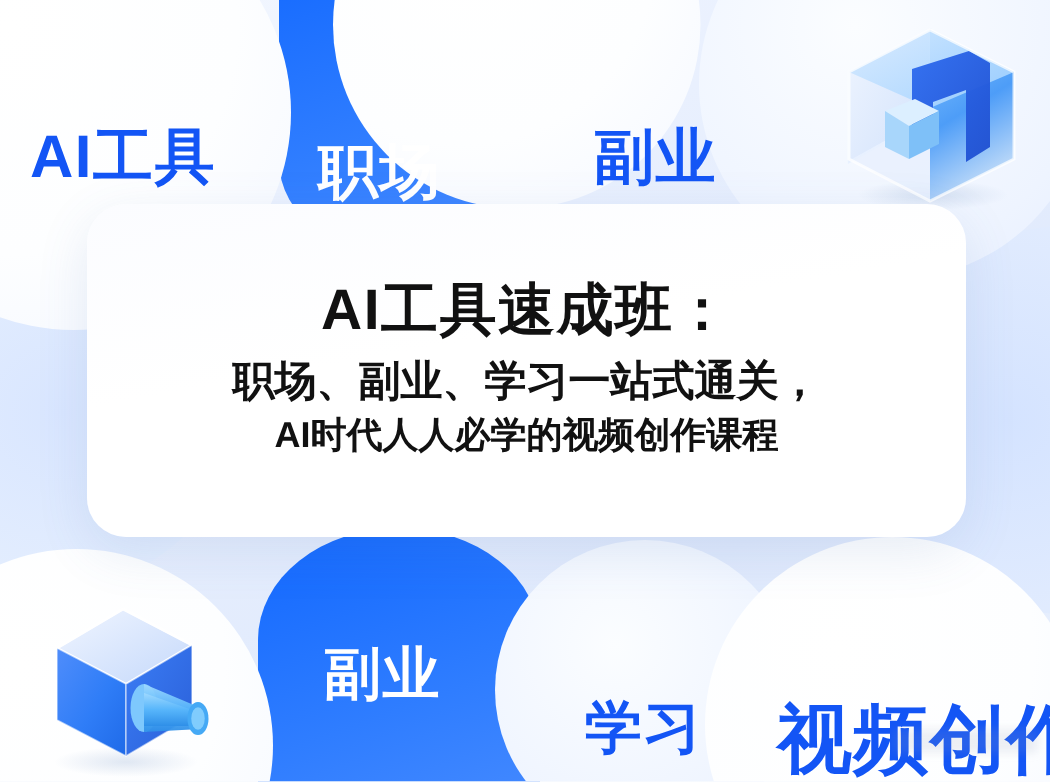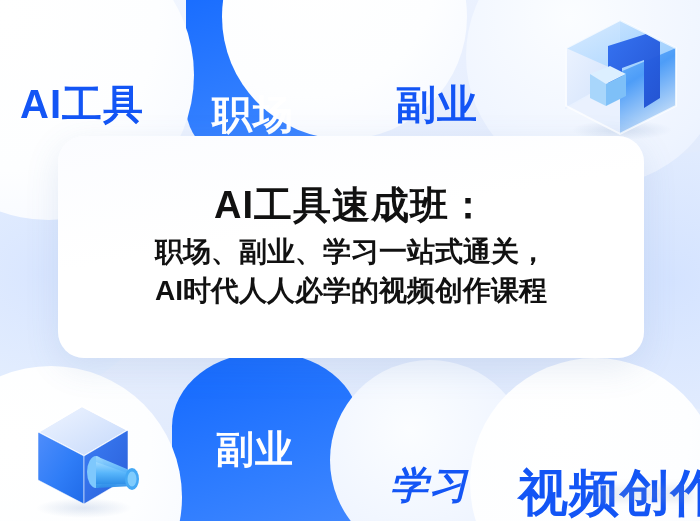--- a/index.html
+++ b/index.html
@@ -91,21 +91,21 @@
     font-family: "Liberation Sans", "DejaVu Sans", sans-serif;
   }
   .tag-blue  { color: #1355f5; margin-top: 36px; }
   .tag-white { color: #ffffff; }
 
   .t-aitool { left: 20px;  top: 41px;  font-size: 40px; }
   .t-work   { left: 212px; top: 41px;  font-size: 40px; margin-top: 46px; }
   .t-side   { left: 396px; top: 41px;  font-size: 40px; }
 
   .t-side2  { left: 216px; top: 424px; font-size: 38px; }
-  .t-study  { left: 390px; top: 424px; font-size: 38px; font-style: italic; }
+  .t-study  { left: 390px; top: 424px; font-size: 38px; }
   .t-video  { left: 518px; top: 424px; font-size: 50px; }
 
   
   .card {
     position: absolute;
     left: 58px;
     top: 136px;
     width: 586px;
     height: 222px;
     border-radius: 26px;
@@ -121,21 +121,21 @@
   .card-line {
     color: #111111;
     font-weight: 700;
     text-align: center;
     line-height: 1.0;
     white-space: nowrap;
     font-family: "Liberation Sans", "DejaVu Sans", sans-serif;
   }
   .card-l1 { font-size: 38px; letter-spacing: 1px; margin-bottom: 14px; }
   .card-l2 { font-size: 28px; letter-spacing: 0px; margin-bottom: 11px; }
-  .card-l3 { font-size: 28px; letter-spacing: 0px; }
+  .card-l3 { font-size: 24px; letter-spacing: 0px; }
 
   
   .icon3d { position: absolute; }
   .icon-hex  { left: 548px; top: 12px;  width: 146px; height: 128px; }
   .icon-cube { left: 22px;  top: 392px; width: 130px; height: 128px; }
 
   
   .watermark {
     position: absolute;
     left: 596px;

